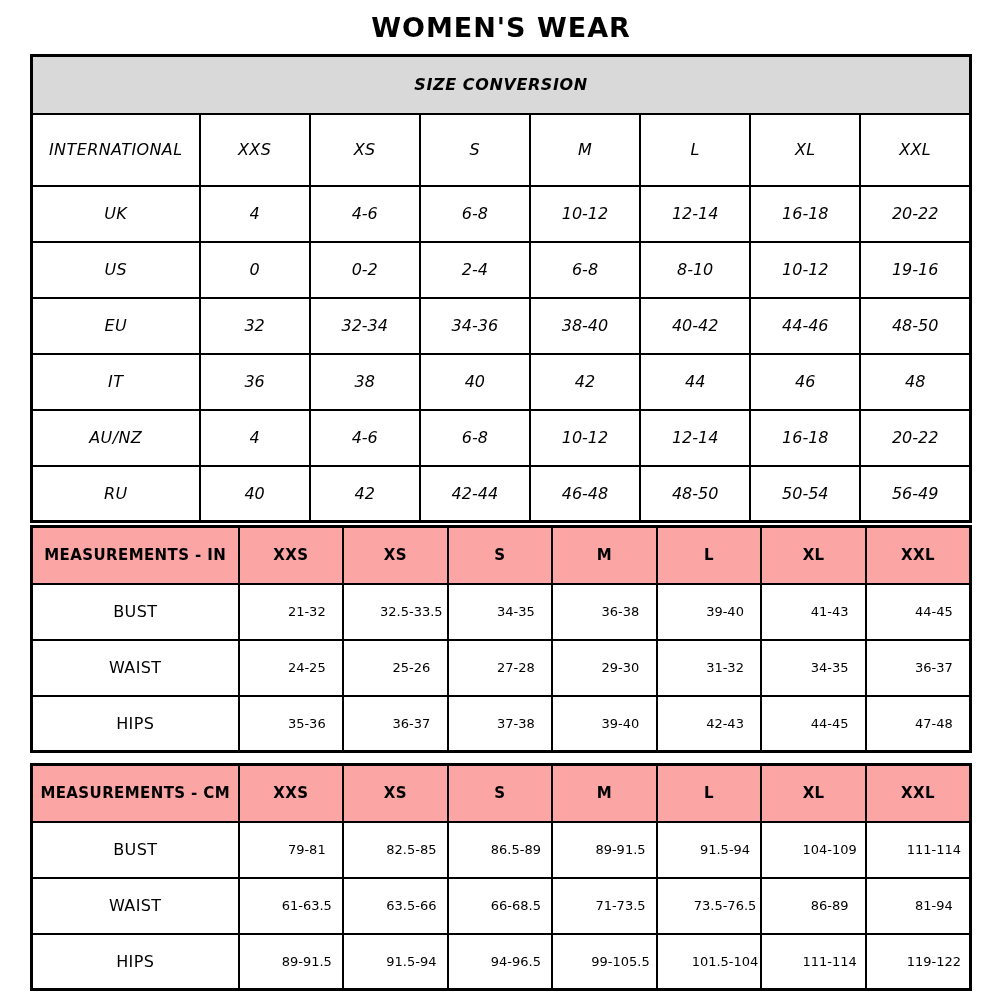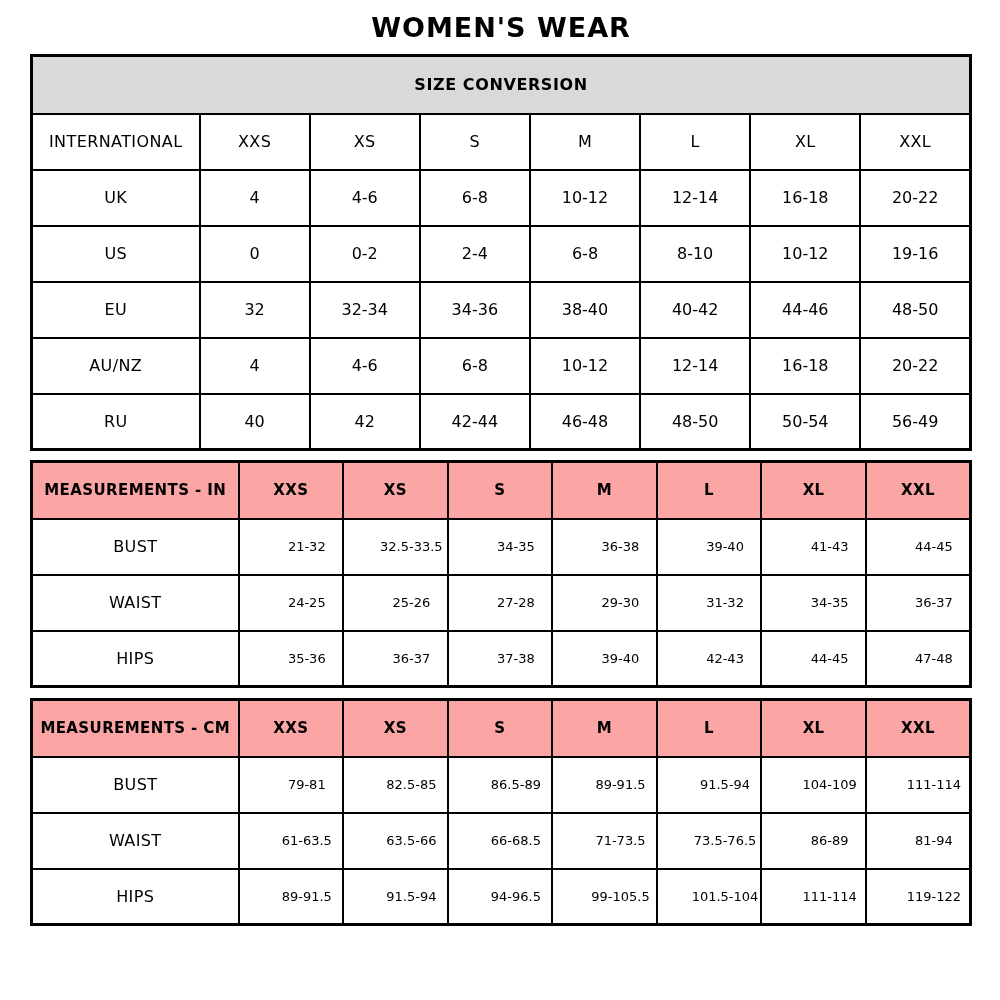--- a/index.html
+++ b/index.html
@@ -15,27 +15,27 @@
     letter-spacing: 1px; margin: 2px 0 11px 0;
   }
   table {
     border-collapse: collapse; table-layout: fixed;
     width: 942px; border: 3px solid #000;
   }
   td {
     border: 2px solid #000; text-align: center; vertical-align: middle;
     padding: 0; overflow: hidden;
   }
-  .t1 { margin-bottom: 9px; }
+  .t1 { margin-bottom: 2px; font-style: italic; }
   .t2 { margin-bottom: 10px; }
   .banner {
     background: #d9d9d9; height: 58px; font-weight: 700;
     font-size: 16px; letter-spacing: 0.6px;
   }
-  .ch   { height: 56px; font-size: 16px; letter-spacing: 0.4px; }
+  .ch   { height: 72px; font-size: 16px; letter-spacing: 0.4px; }
   .lbl  { height: 56px; font-size: 16px; letter-spacing: 0.4px; }
   .v16  { font-size: 16px; }
   .hdr  {
     background: #fca5a5; height: 57px; font-weight: 700;
     font-size: 15px; letter-spacing: 0.4px;
   }
   .val  { font-size: 13px; padding-left: 32px; }
 </style>
 </head>
 <body>
@@ -87,20 +87,30 @@
           <td class="lbl">EU</td>
           <td class="v16">32</td>
           <td class="v16">32-34</td>
           <td class="v16">34-36</td>
           <td class="v16">38-40</td>
           <td class="v16">40-42</td>
           <td class="v16">44-46</td>
           <td class="v16">48-50</td>
         </tr>
         <tr>
+          <td class="lbl">IT</td>
+          <td class="v16">36</td>
+          <td class="v16">38</td>
+          <td class="v16">40</td>
+          <td class="v16">42</td>
+          <td class="v16">44</td>
+          <td class="v16">46</td>
+          <td class="v16">48</td>
+        </tr>
+        <tr>
           <td class="lbl">AU/NZ</td>
           <td class="v16">4</td>
           <td class="v16">4-6</td>
           <td class="v16">6-8</td>
           <td class="v16">10-12</td>
           <td class="v16">12-14</td>
           <td class="v16">16-18</td>
           <td class="v16">20-22</td>
         </tr>
         <tr>

